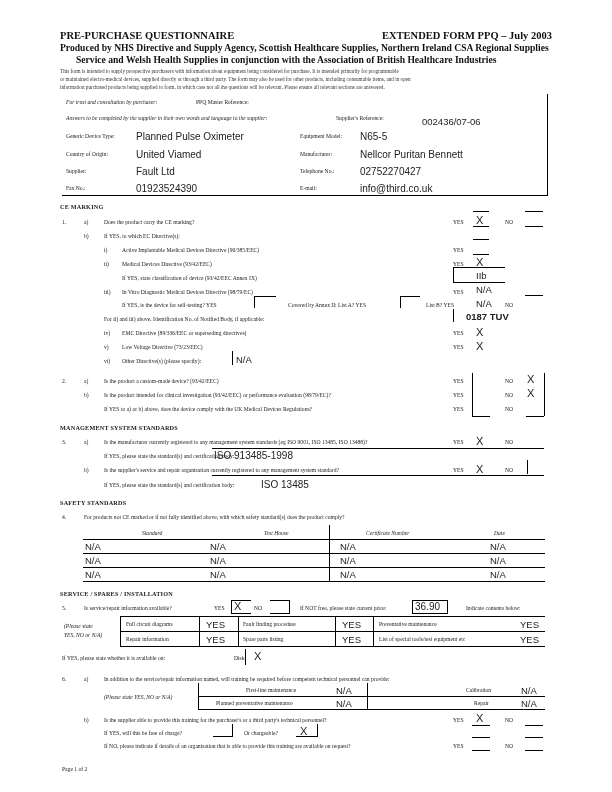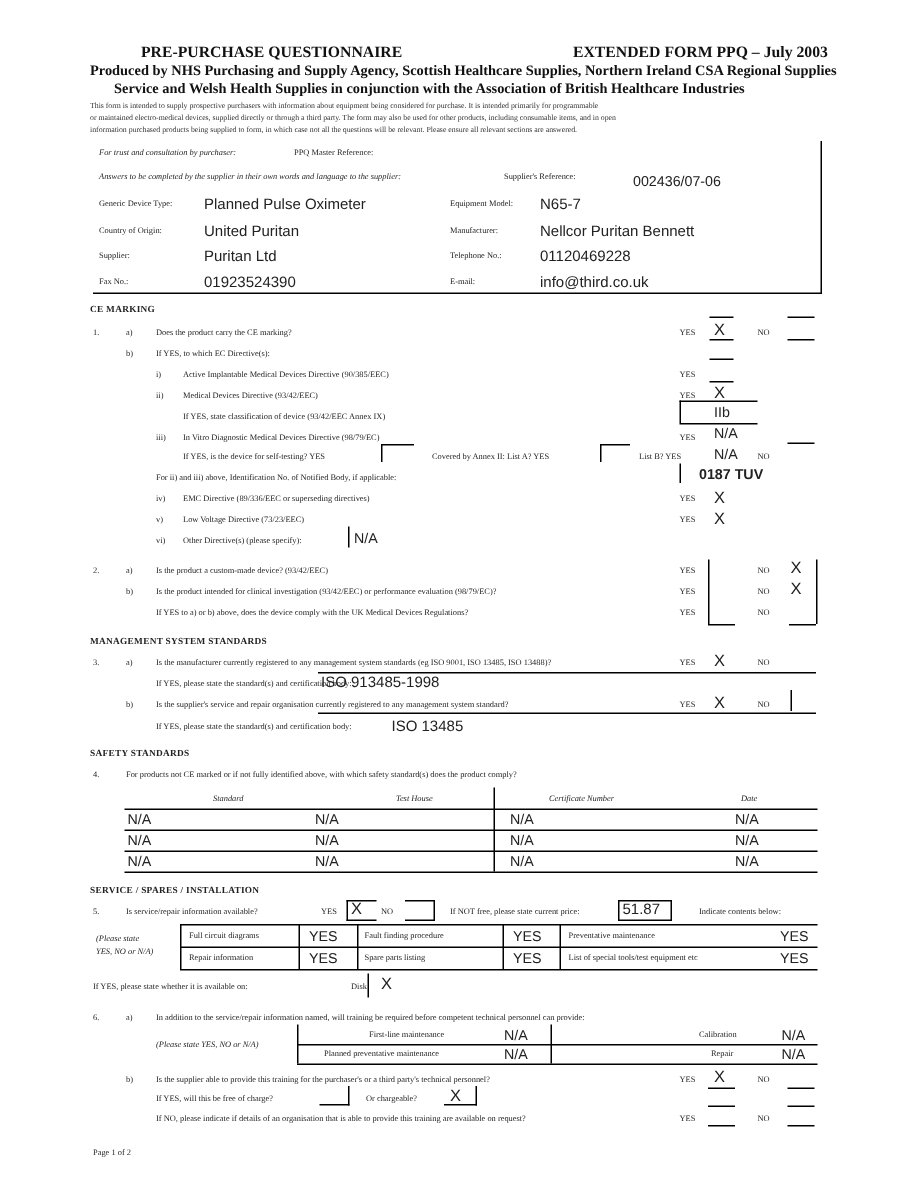--- a/index.html
+++ b/index.html
@@ -1,63 +1,63 @@
 <!DOCTYPE html>
 <html><head>
 <meta charset="utf-8">
 <style>
   html, body { margin:0; padding:0; background:#ffffff; }
   body { width:612px; height:792px; position:relative; overflow:hidden;
          font-family:"Liberation Serif", serif; color:#111; }
   .abs { position:absolute; white-space:nowrap; }
-  .hdr { font-weight:bold; font-size:10.5px;margin-left:34px; }
+  .hdr { font-weight:bold; font-size:10.5px; }
   .sub { font-weight:bold; font-size:9.6px; }
   .small { font-size:5.2px; color:#333; }
   .lbl { font-size:5.6px; color:#222; }
   .ital { font-style:italic; }
   .val { font-family:"Liberation Sans", sans-serif; font-size:10px; color:#222; }
   .valsm { font-family:"Liberation Sans", sans-serif; font-size:9.5px; color:#222; }
   .mark { font-family:"Liberation Sans", sans-serif; font-size:11px; color:#222; }
   .sec { font-size:6.2px; font-weight:bold; color:#222; letter-spacing:0.2px; }
   .hline { position:absolute; height:0; border-top:1px solid #000; }
   .vline { position:absolute; width:0; border-left:1px solid #000; }
   .box { position:absolute; border:1px solid #000; box-sizing:border-box; }
 </style>
 </head>
 <body>
 
 <div class="abs hdr" style="left:60px;top:30px;">PRE-PURCHASE QUESTIONNAIRE</div>
 <div class="abs hdr" style="right:60px;top:30px;">EXTENDED FORM PPQ – July 2003</div>
-<div class="abs sub" style="left:60px;top:42px;">Produced by NHS Purchasing and Supply Agency, Scottish Healthcare Supplies, Northern Ireland CSA Regional Supplies</div>
+<div class="abs sub" style="left:60px;top:42px;">Produced by NHS Directive and Supply Agency, Scottish Healthcare Supplies, Northern Ireland CSA Regional Supplies</div>
 <div class="abs sub" style="left:60px;top:54px;padding-left:16px;">Service and Welsh Health Supplies in conjunction with the Association of British Healthcare Industries</div>
 <div class="abs small" style="left:60px;top:68px;">This form is intended to supply prospective purchasers with information about equipment being considered for purchase. It is intended primarily for programmable</div>
 <div class="abs small" style="left:60px;top:76px;">or maintained electro-medical devices, supplied directly or through a third party. The form may also be used for other products, including consumable items, and in open</div>
 <div class="abs small" style="left:60px;top:84px;">information purchased products being supplied to form, in which case not all the questions will be relevant. Please ensure all relevant sections are answered.</div>
 
 <div class="box" style="left:62px;top:94px;width:486px;height:102px;border-left:none;border-top:none;"></div>
 <div class="abs lbl ital" style="left:66px;top:99px;">For trust and consultation by purchaser:</div>
 <div class="abs lbl" style="left:196px;top:99px;">PPQ Master Reference:</div>
 <div class="abs lbl ital" style="left:66px;top:115px;">Answers to be completed by the supplier in their own words and language to the supplier:</div>
 <div class="abs lbl" style="left:336px;top:115px;">Supplier's Reference:</div>
 <div class="abs valsm" style="left:422px;top:116px;">002436/07-06</div>
 
 <div class="abs lbl" style="left:66px;top:133px;">Generic Device Type:</div>
 <div class="abs val" style="left:136px;top:131px;">Planned Pulse Oximeter</div>
 <div class="abs lbl" style="left:300px;top:133px;">Equipment Model:</div>
-<div class="abs val" style="left:360px;top:131px;">N65-7</div>
+<div class="abs val" style="left:360px;top:131px;">N65-5</div>
 
 <div class="abs lbl" style="left:66px;top:151px;">Country of Origin:</div>
-<div class="abs val" style="left:136px;top:149px;">United Puritan</div>
+<div class="abs val" style="left:136px;top:149px;">United Viamed</div>
 <div class="abs lbl" style="left:300px;top:151px;">Manufacturer:</div>
 <div class="abs val" style="left:360px;top:149px;">Nellcor Puritan Bennett</div>
 
 <div class="abs lbl" style="left:66px;top:168px;">Supplier:</div>
-<div class="abs val" style="left:136px;top:166px;">Puritan Ltd</div>
+<div class="abs val" style="left:136px;top:166px;">Fault Ltd</div>
 <div class="abs lbl" style="left:300px;top:168px;">Telephone No.:</div>
-<div class="abs val" style="left:360px;top:166px;">01120469228</div>
+<div class="abs val" style="left:360px;top:166px;">02752270427</div>
 
 <div class="abs lbl" style="left:66px;top:185px;">Fax No.:</div>
 <div class="abs val" style="left:136px;top:183px;">01923524390</div>
 <div class="abs lbl" style="left:300px;top:185px;">E-mail:</div>
 <div class="abs val" style="left:360px;top:183px;">info@third.co.uk</div>
 
 <div class="abs sec" style="left:60px;top:203px;">CE MARKING</div>
 
 <div class="abs lbl" style="left:62px;top:219px;">1.</div>
 <div class="abs lbl" style="left:84px;top:219px;">a)</div>
@@ -197,21 +197,21 @@
 <div class="abs sec" style="left:60px;top:590px;">SERVICE / SPARES / INSTALLATION</div>
 <div class="abs lbl" style="left:62px;top:605px;">5.</div>
 <div class="abs lbl" style="left:84px;top:605px;">Is service/repair information available?</div>
 <div class="abs lbl" style="left:214px;top:605px;">YES</div>
 <div class="box" style="left:231px;top:600px;width:20px;height:14px;border-right:none;"></div>
 <div class="abs mark" style="left:234px;top:600px;">X</div>
 <div class="abs lbl" style="left:254px;top:605px;">NO</div>
 <div class="box" style="left:270px;top:600px;width:20px;height:14px;border-left:none;"></div>
 <div class="abs lbl" style="left:300px;top:605px;">If NOT free, please state current price:</div>
 <div class="box" style="left:412px;top:600px;width:36px;height:14px;"></div>
-<div class="abs val" style="left:415px;top:601px;">51.87</div>
+<div class="abs val" style="left:415px;top:601px;">36.90</div>
 <div class="abs lbl" style="left:466px;top:605px;">Indicate contents below:</div>
 
 <div class="abs lbl ital" style="left:64px;top:623px;">(Please state</div>
 <div class="abs lbl ital" style="left:64px;top:632px;">YES, NO or N/A)</div>
 
 <div class="hline" style="left:120px;top:616px;width:425px;"></div>
 <div class="hline" style="left:120px;top:631px;width:425px;"></div>
 <div class="hline" style="left:120px;top:646px;width:425px;"></div>
 <div class="vline" style="left:120px;top:616px;height:30px;"></div>
 <div class="vline" style="left:199px;top:616px;height:30px;"></div>

